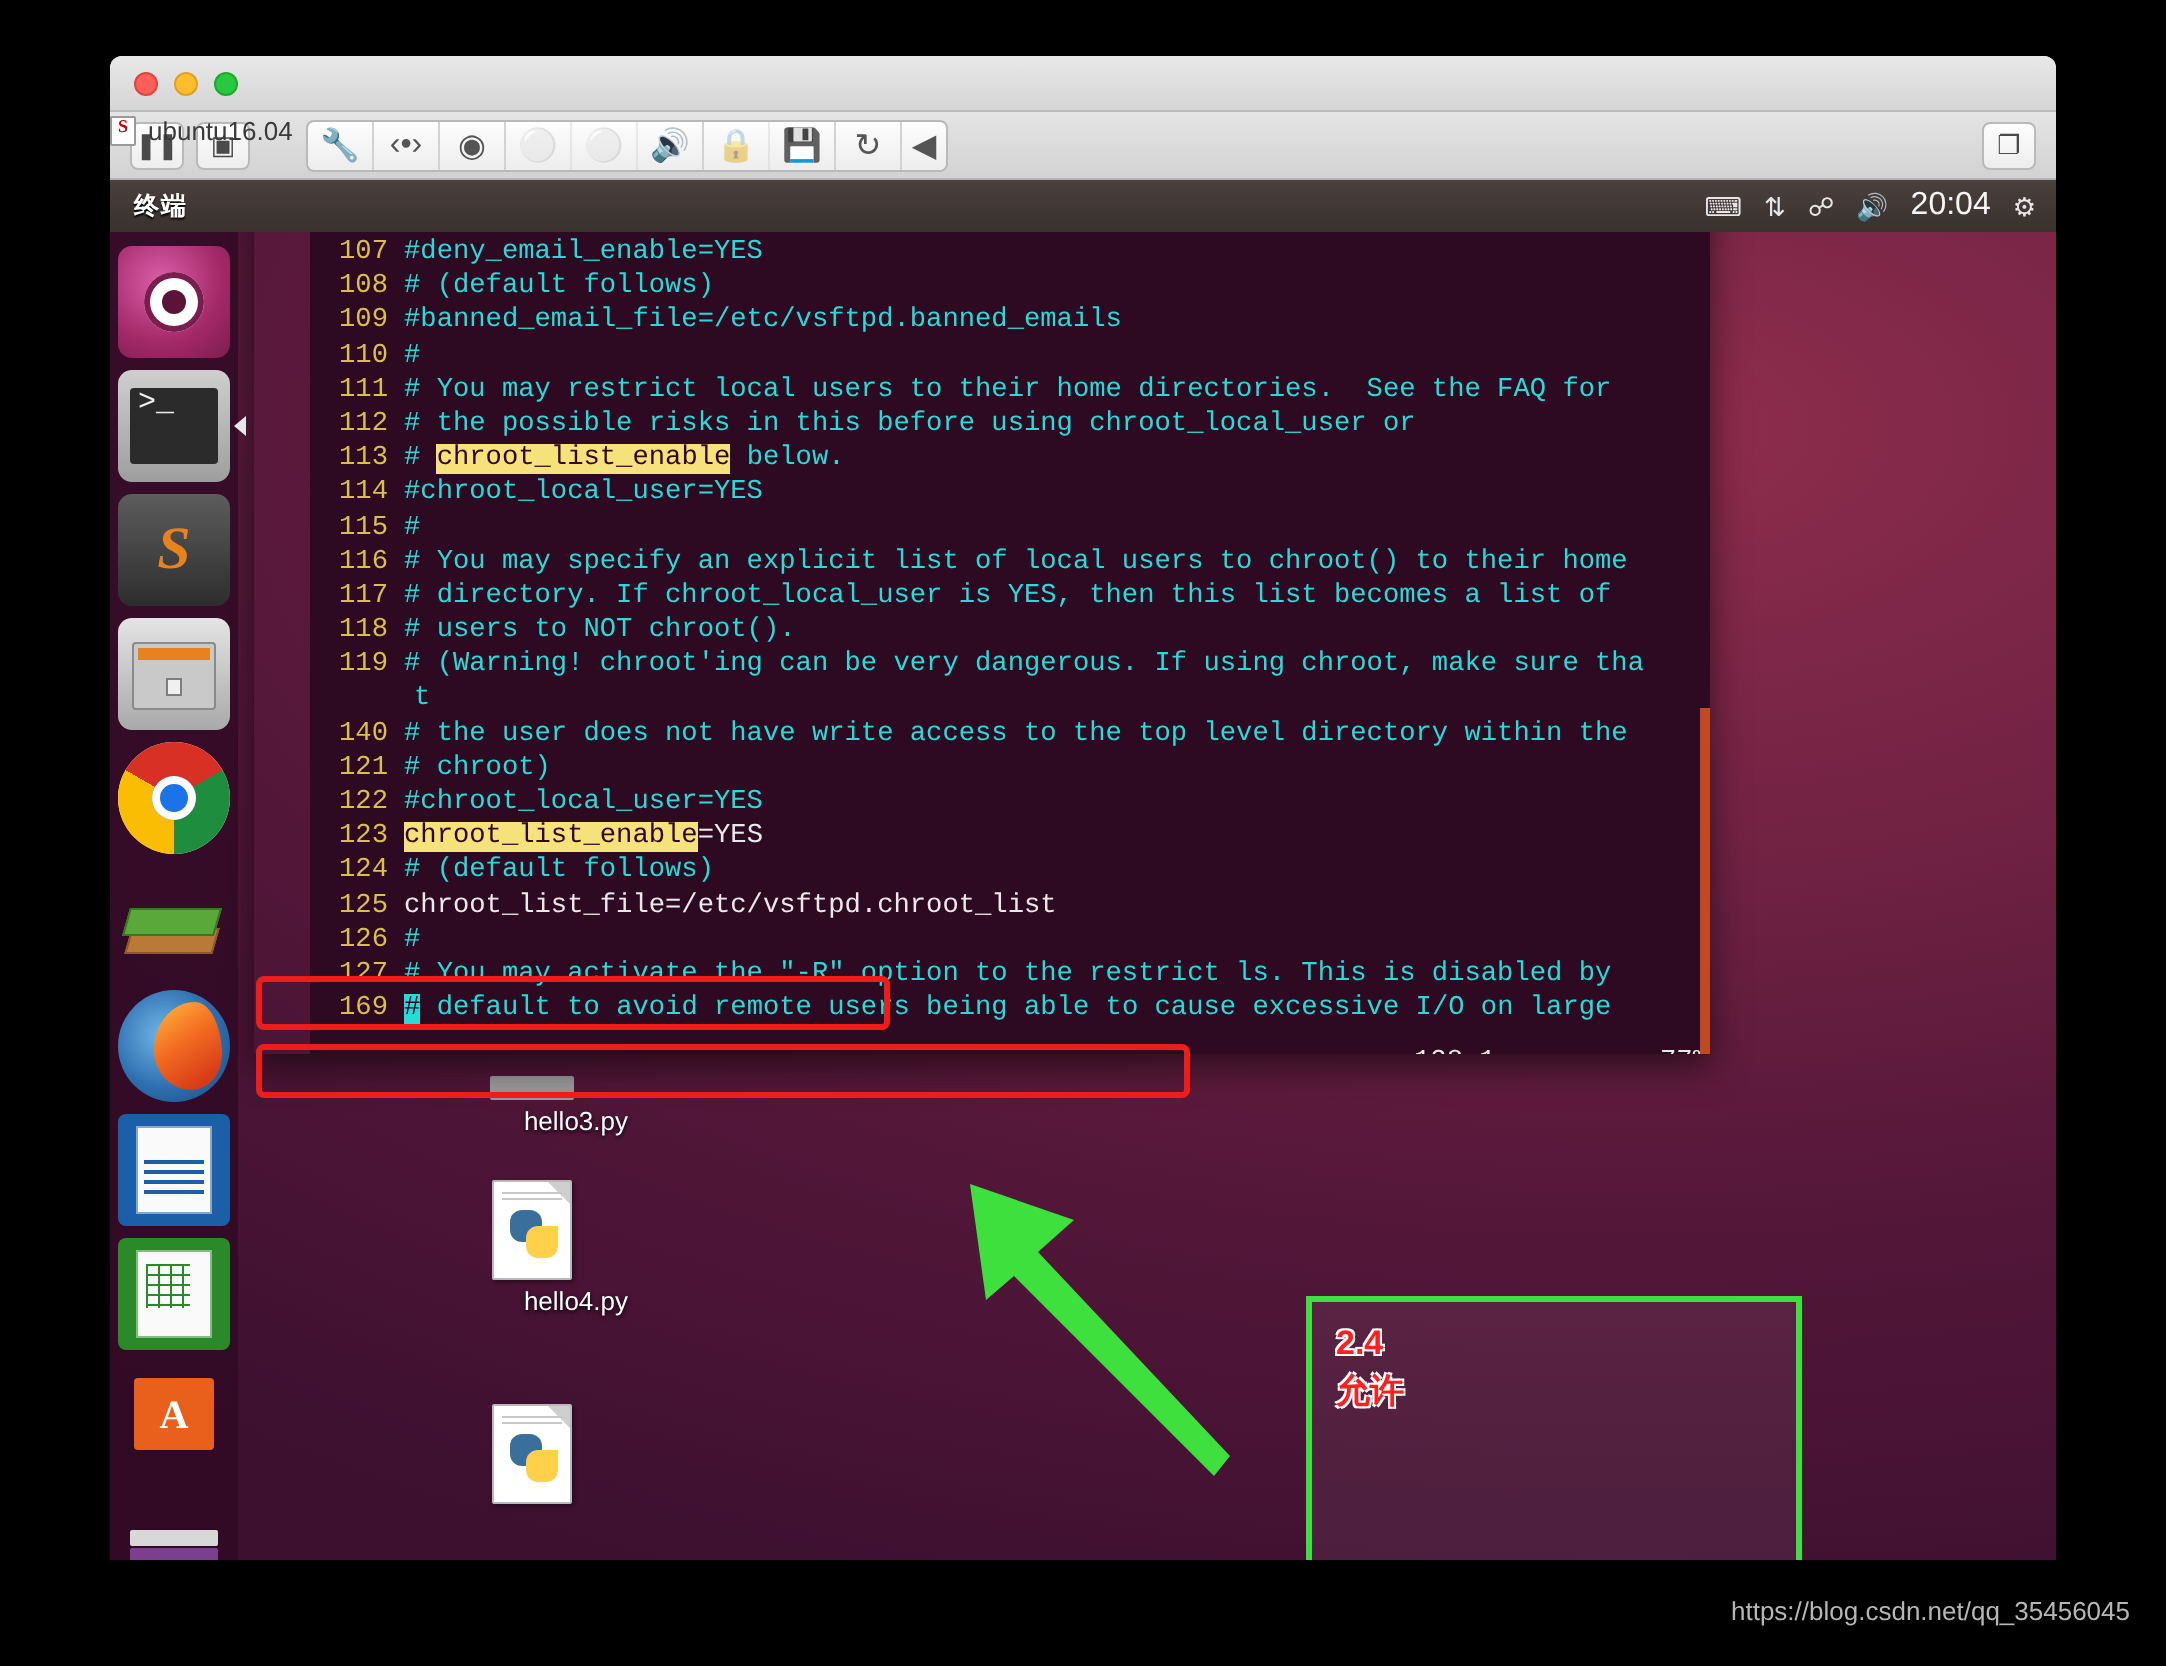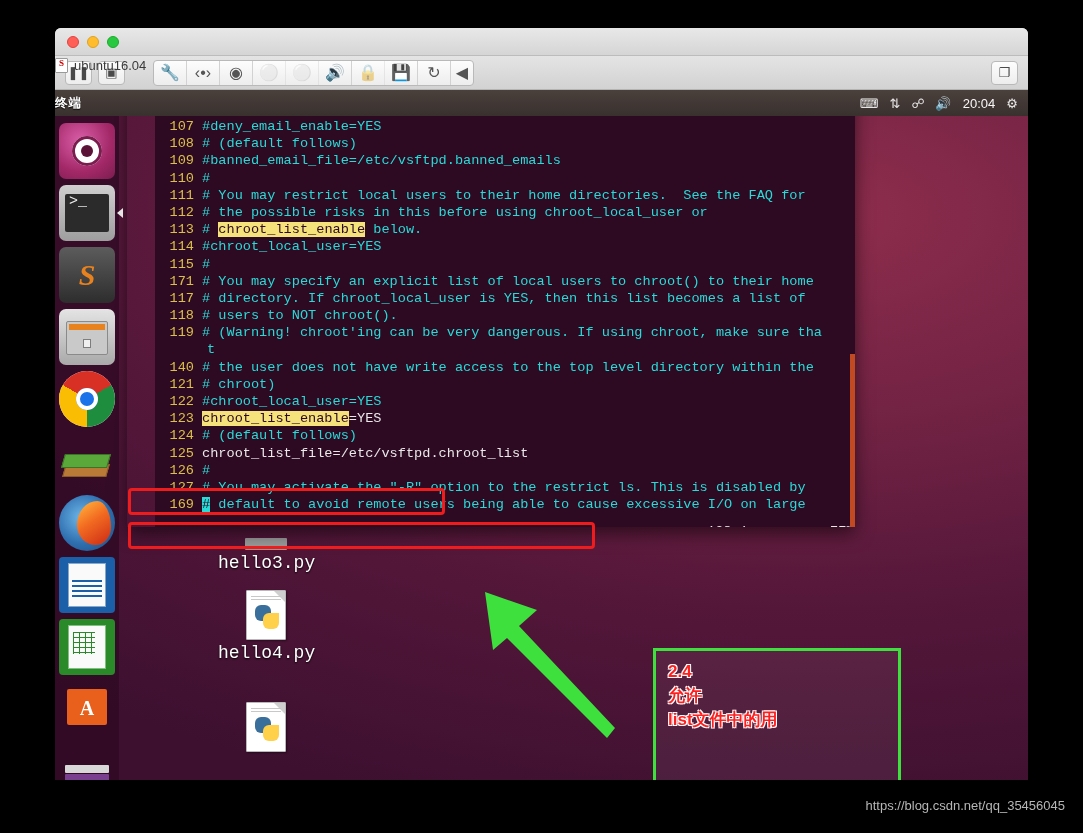--- a/index.html
+++ b/index.html
@@ -67,26 +67,26 @@
     background:
       radial-gradient(ellipse 120% 90% at 78% 18%, #8f2d4d 0%, #6e2142 38%, #55173a 62%, #3d1030 100%);
   }
   
   #panel{
     position:absolute; left:0;top:0;right:0;height:26px;
     background:linear-gradient(#4a403c,#39312e);
     display:flex; align-items:center; color:#fff; font-size:12.5px;
     z-index:40;
   }
-  #panel .pleft{ padding-left:0; font-weight:bold; letter-spacing:1px;
+  #panel .pleft{ padding-left:12px; font-weight:bold; letter-spacing:1px;
     text-shadow:0 1px 1px #000; }
   #panel .pright{ margin-left:auto; display:flex; align-items:center;
     gap:11px; padding-right:10px; }
   #panel .pright .ind{ font-size:13px; line-height:1; color:#e6e6e6; }
-  #clock{ color:#f7f7f7; font-size:13px; }
+  #clock{ color:#f7f7f7; font-size:16px; }
 
   
   #launcher{
     position:absolute; left:0;top:26px;bottom:0;width:64px;
     background:rgba(48,10,36,.82);
     padding-top:4px; z-index:30;
   }
   .lch{ width:56px;height:56px;margin:3px auto 6px auto; position:relative;
     border-radius:7px; }
   .lch.active:before{
@@ -149,22 +149,22 @@
   .ic-soft .bag{ position:absolute; left:8px;right:8px;top:8px;bottom:12px;
      background:#e8601c; border-radius:2px; }
   .ic-soft .bag:after{ content:"A"; position:absolute; left:0;right:0;top:8px;
      text-align:center; color:#fff; font:bold 20px "Liberation Serif",serif; }
   .ic-stack{ background:transparent; }
   .ic-stack .l{ position:absolute; left:6px;right:6px;height:8px; border-radius:1px; }
   .ic-stack .l1{ bottom:26px; background:#d8d8d8; }
   .ic-stack .l2{ bottom:17px; background:#7a3f8f; }
 
   
-  .deskicon{ position:absolute; width:96px; text-align:center; color:#fff;
-    font-size:18px; text-shadow:0 1px 2px #000; z-index:5;font-family:Liberation Mono, monospace; }
+  .deskicon{ position:absolute; width:96px; text-align:right; color:#fff;
+    font-size:13px; text-shadow:0 1px 2px #000; z-index:5; }
   .deskicon .pyfile{ width:40px;height:50px;margin:0 auto 3px auto; position:relative;
     background:#fff; border:1px solid #b9b9b9; border-radius:1px;
     box-shadow:1px 1px 2px rgba(0,0,0,.4); }
   .deskicon .pyfile:before{ content:""; position:absolute; right:0; top:0;
     border-left:11px solid transparent; border-top:11px solid #cfcfcf; }
   .deskicon .pyfile .snake{ position:absolute; left:8px; top:14px; width:24px;height:24px; }
   .deskicon .pyfile .snake .a{ position:absolute; left:0;top:0;width:16px;height:16px;
     background:#3b6f9b; border-radius:6px 6px 0 6px; }
   .deskicon .pyfile .snake .b{ position:absolute; right:0;bottom:0;width:16px;height:16px;
     background:#ffd04a; border-radius:6px 0 6px 6px; }
@@ -365,21 +365,21 @@
         <div id="term-lines">
             <div class="trow"><span class="lnum">107</span><span class="tx">#deny_email_enable=YES</span></div>
             <div class="trow"><span class="lnum">108</span><span class="tx"># (default follows)</span></div>
             <div class="trow"><span class="lnum">109</span><span class="tx">#banned_email_file=/etc/vsftpd.banned_emails</span></div>
             <div class="trow"><span class="lnum">110</span><span class="tx">#</span></div>
             <div class="trow"><span class="lnum">111</span><span class="tx"># You may restrict local users to their home directories.  See the FAQ for</span></div>
             <div class="trow"><span class="lnum">112</span><span class="tx"># the possible risks in this before using chroot_local_user or</span></div>
             <div class="trow"><span class="lnum">113</span><span class="tx"># <span class="hl">chroot_list_enable</span> below.</span></div>
             <div class="trow"><span class="lnum">114</span><span class="tx">#chroot_local_user=YES</span></div>
             <div class="trow"><span class="lnum">115</span><span class="tx">#</span></div>
-            <div class="trow"><span class="lnum">171</span><span class="tx"># You may specify an explicit list of local users to chroot() to their home</span></div>
+            <div class="trow"><span class="lnum">116</span><span class="tx"># You may specify an explicit list of local users to chroot() to their home</span></div>
             <div class="trow"><span class="lnum">117</span><span class="tx"># directory. If chroot_local_user is YES, then this list becomes a list of</span></div>
             <div class="trow"><span class="lnum">118</span><span class="tx"># users to NOT chroot().</span></div>
             <div class="trow"><span class="lnum">119</span><span class="tx"># (Warning! chroot'ing can be very dangerous. If using chroot, make sure tha</span></div>
             <div class="trow"><span class="controw">t</span></div>
             <div class="trow"><span class="lnum">140</span><span class="tx"># the user does not have write access to the top level directory within the</span></div>
             <div class="trow"><span class="lnum">121</span><span class="tx"># chroot)</span></div>
             <div class="trow"><span class="lnum">122</span><span class="tx">#chroot_local_user=YES</span></div>
             <div class="trow"><span class="lnum">123</span><span class="tx plain"><span class="hl">chroot_list_enable</span>=YES</span></div>
             <div class="trow"><span class="lnum">124</span><span class="tx"># (default follows)</span></div>
             <div class="trow"><span class="lnum">125</span><span class="tx plain">chroot_list_file=/etc/vsftpd.chroot_list</span></div>
@@ -400,20 +400,19 @@
     <div class="redbox" id="redbox-123" style="left:73px; top:398px; width:317px; height:27px;"></div>
     <div class="redbox" id="redbox-125" style="left:73px; top:432px; width:467px; height:27px;"></div>
 
     <svg id="arrow" viewBox="0 0 200 190">
       <polygon points="10,12 62,30 44,46 140,148 132,158 32,58 18,70" fill="#3ee03e"></polygon>
     </svg>
 
     <div id="notebox">
       <div class="nl">2.4</div>
       <div class="nl">允许</div>
-      <div class="nl">list文件中的用</div>
 
     </div>
 
   </div>
 </div>
 
 <div id="watermark">https://blog.csdn.net/qq_35456045</div>
 
 </body></html>

